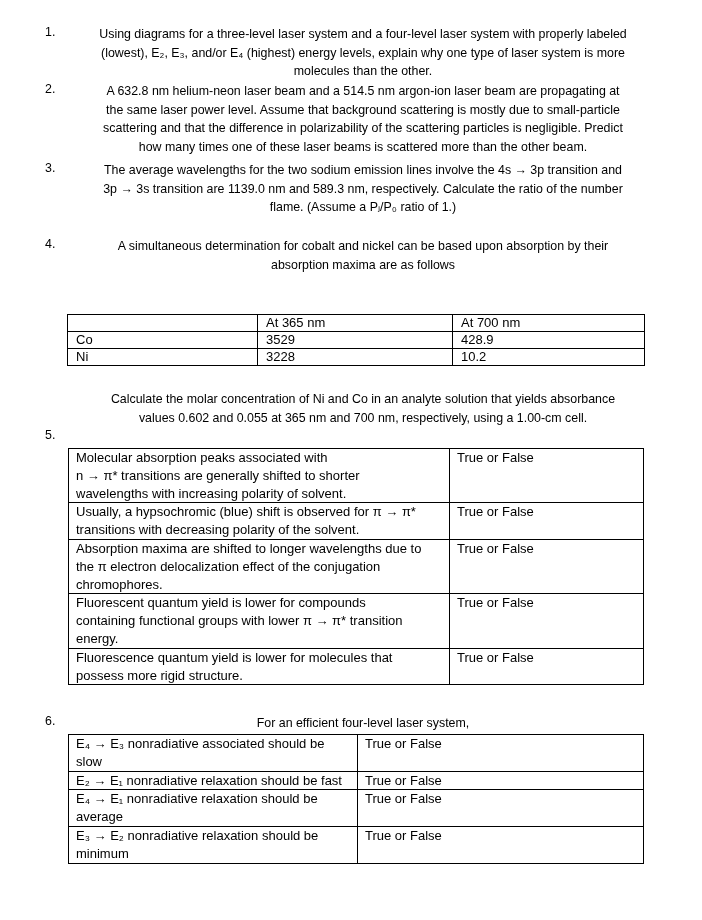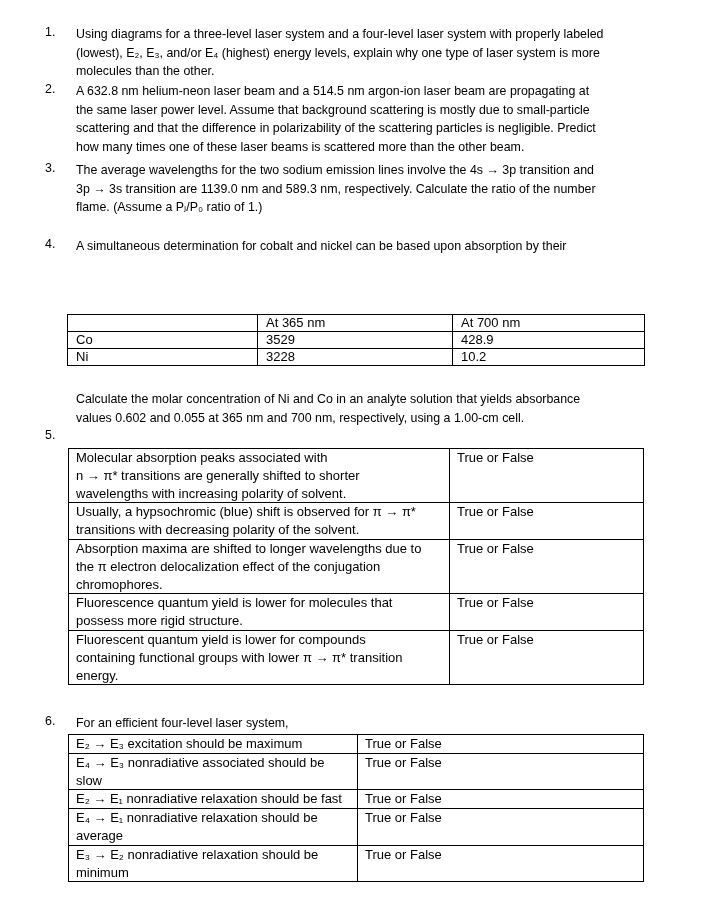--- a/index.html
+++ b/index.html
@@ -4,21 +4,21 @@
 <style>
   html, body { margin: 0; padding: 0; background: #ffffff; }
   body {
     width: 702px; height: 920px; position: relative; overflow: hidden;
     font-family: "Liberation Sans", "DejaVu Sans", sans-serif;
     color: #000000; font-size: 12.4px;
   }
   .page { position: absolute; left: 0; top: 0; width: 702px; height: 920px; }
   .q { position: absolute; left: 0; width: 702px; }
   .qnum { position: absolute; left: 45px; top: 0; }
-  .qtext { position: absolute; left: 76px; width: 590px; line-height: 18.7px; }
+  .qtext { position: absolute; left: 68px; width: 590px; line-height: 18.7px; text-align: center; }
   .line { display: block; white-space: nowrap; height: 18.7px; }
   table { border-collapse: collapse; position: absolute; table-layout: fixed; }
   td {
     border: 1.6px solid #000; vertical-align: top; padding: 0 0 0 7px;
     line-height: 17.8px; font-size: 13px; white-space: nowrap;
   }
   .t4 td { line-height: 16px; padding-left: 8px; }
   .cellline { display: block; height: 17.8px; }
 </style>
 </head>
@@ -51,20 +51,21 @@
       <span class="line">The average wavelengths for the two sodium emission lines involve the 4s → 3p transition and</span>
       <span class="line">3p → 3s transition are 1139.0 nm and 589.3 nm, respectively.  Calculate the ratio of the number</span>
       <span class="line">flame.  (Assume a Pⱼ/P₀ ratio of 1.)</span>
     </div>
   </div>
 
   <div class="q" style="top:237px;">
     <span class="qnum">4.</span>
     <div class="qtext" style="top:0;">
       <span class="line">A simultaneous determination for cobalt and nickel can be based upon absorption by their</span>
+      <span class="line">absorption maxima are as follows</span>
     </div>
   </div>
 
   <table class="t4" style="left:67px; top:314px; width:577px;">
     <colgroup>
         <col style="width:190px">
         <col style="width:195px">
         <col style="width:192px">
       </colgroup>
     <tbody>
@@ -121,55 +122,49 @@
     <tr>
       <td>
         <span class="cellline">Absorption maxima are shifted to longer wavelengths due to</span>
         <span class="cellline">the π electron delocalization effect of the conjugation</span>
         <span class="cellline">chromophores.</span>
       </td>
       <td>True or False</td>
     </tr>
     <tr>
       <td>
-        <span class="cellline">Fluorescence quantum yield is lower for molecules that</span>
-        <span class="cellline">possess more rigid structure.</span>
+        <span class="cellline">Fluorescent quantum yield is lower for compounds</span>
+        <span class="cellline">containing functional groups with lower π → π* transition</span>
+        <span class="cellline">energy.</span>
       </td>
       <td>True or False</td>
     </tr>
     <tr>
       <td>
-        <span class="cellline">Fluorescent quantum yield is lower for compounds</span>
-        <span class="cellline">containing functional groups with lower π → π* transition</span>
-        <span class="cellline">energy.</span>
+        <span class="cellline">Fluorescence quantum yield is lower for molecules that</span>
+        <span class="cellline">possess more rigid structure.</span>
       </td>
       <td>True or False</td>
     </tr>
   </tbody>
     </table>
 
   <div class="q" style="top:714px;">
     <span class="qnum">6.</span>
     <div class="qtext" style="top:0;">
       <span class="line">For an efficient four-level laser system,</span>
     </div>
   </div>
 
   <table style="left:68px; top:734px; width:575px;">
     <colgroup>
         <col style="width:289px">
         <col style="width:286px">
       </colgroup>
     <tbody>
-        <tr>
-      <td>
-        <span class="cellline">E₂ → E₃ excitation should be maximum</span>
-      </td>
-      <td>True or False</td>
-    </tr>
     <tr>
       <td>
         <span class="cellline">E₄ → E₃ nonradiative associated should be</span>
         <span class="cellline">slow</span>
       </td>
       <td>True or False</td>
     </tr>
     <tr>
       <td>
         <span class="cellline">E₂ → E₁ nonradiative relaxation should be fast</span>

